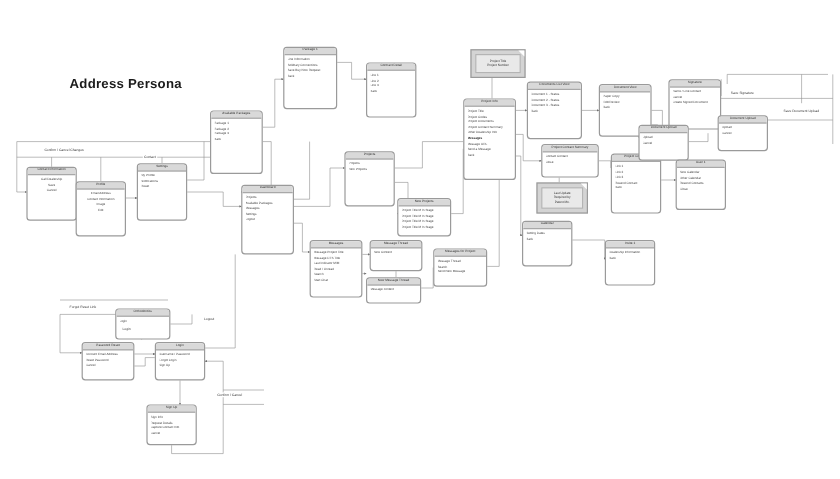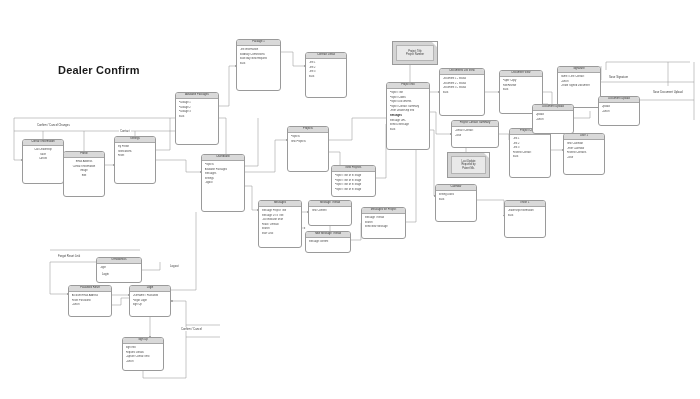--- a/index.html
+++ b/index.html
@@ -192,21 +192,21 @@
     <path d="M112,295 L129,295" marker-end="url(#ah)"></path>
     <path d="M112,305 L121,305 L121,298 L129,298"></path>
     <path d="M150,317 L150,337" marker-end="url(#ah)"></path>
     <path d="M143,371 L143,378 L186,378 L186,301 L171,301" marker-end="url(#ah)"></path>
     <path d="M118,283 L118,262"></path>
     <path d="M171,290 L196,290 L196,212"></path>
     <path d="M186,325 L220,325"></path>
     <path d="M186,337 L220,337"></path>
   </svg>
 
-  <div id="diagram-title" style="left:58px;top:64px;">Dealer Confirm</div>
+  <div id="diagram-title" style="left:58px;top:64px;">Address Persona</div>
 
   <div class="screen center" style="left:22px;top:139px;width:42px;height:45px;">
     <div class="hdr">
         <span>Contact Information</span>
       </div>
     <div class="body">
       <div class="row">Call Dealership</div>
       <div class="row">Save</div>
       <div class="row">Cancel</div>
     </div>

